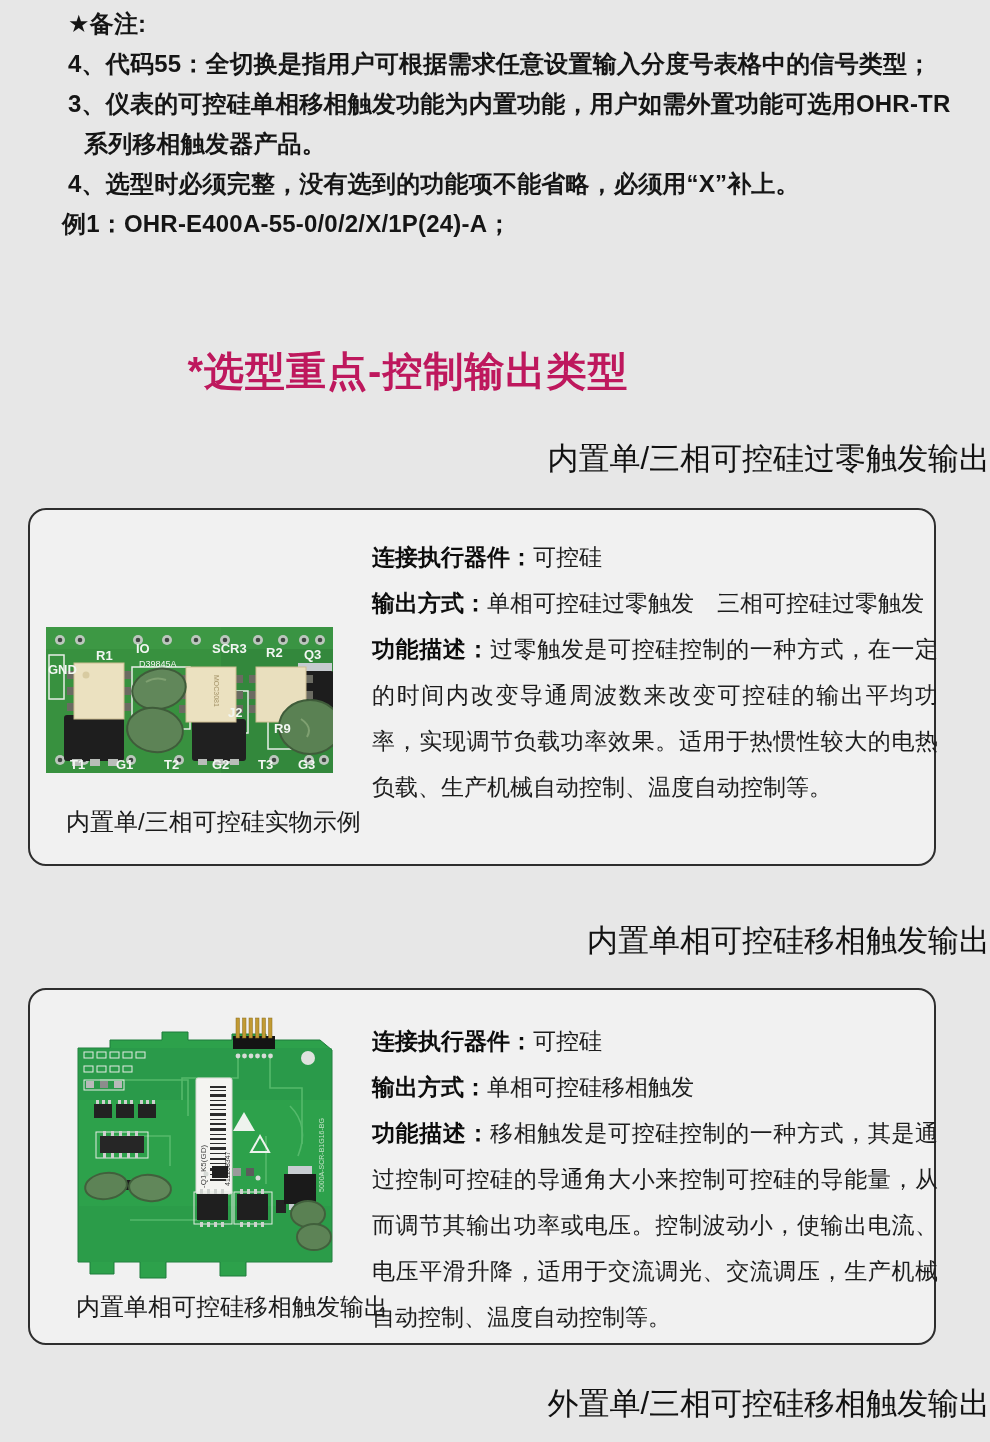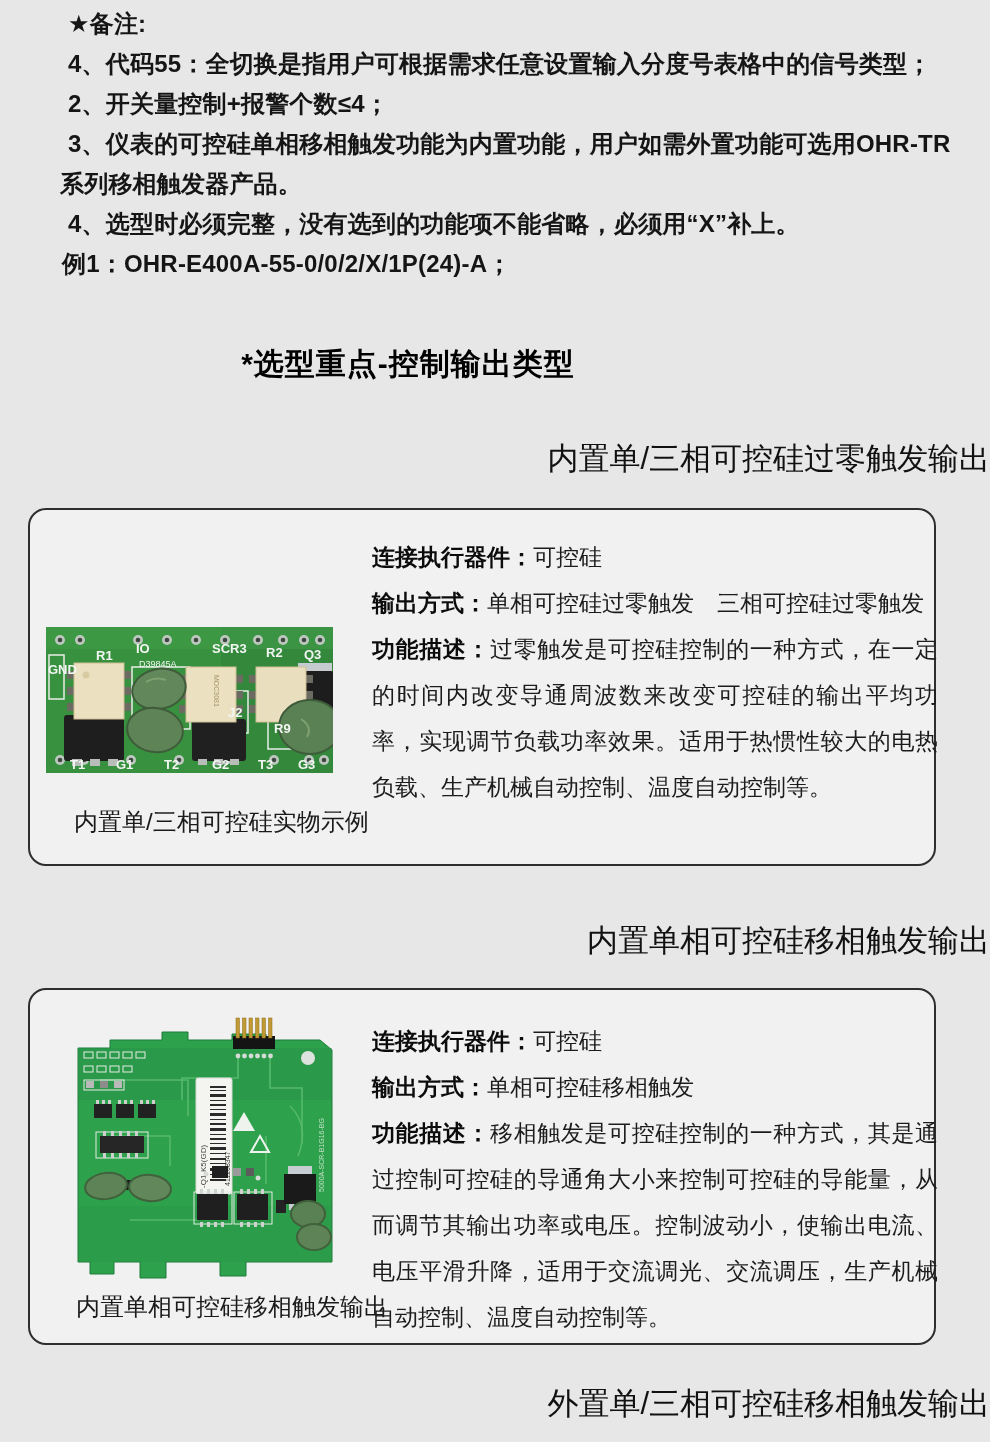--- a/index.html
+++ b/index.html
@@ -6,56 +6,55 @@
   html,body { margin:0; padding:0; background:#e7e7e7; }
   .page {
     position:relative; width:990px; height:1442px; margin:0 auto;
     background:#e7e7e7; overflow:hidden;
     font-family:"Liberation Sans","DejaVu Sans",sans-serif; color:#151515;
   }
   
   .notes { position:absolute; left:0; top:4px; width:990px; }
   .note-line { font-size:24px; font-weight:700; line-height:40px; padding-left:68px;
                letter-spacing:0.2px; white-space:nowrap; }
-  .note-line.flush   { padding-left:60px; }
+  .note-line.flush   { padding-left:84px; }
   .note-line.example { padding-left:62px; }
   
   .main-title { position:absolute; top:344px; left:0; width:816px; text-align:center;
-                font-size:30px; font-weight:900; letter-spacing:1px; color:#000000; }
+                font-size:40px; font-weight:900; letter-spacing:1px; color:#be185d; }
   .section-title { position:absolute; left:0; width:990px; text-align:right;
                    font-size:31px; font-weight:500; color:#111; }
   #sec1 { top:438px; }
   #sec2 { top:920px; }
   #sec3 { top:1383px; }
   
   .card { position:absolute; left:28px; width:908px; background:#f1f1f1;
           border:2px solid #2e2e2e; border-radius:18px; }
   #card1 { top:508px;  height:358px; }
   #card2 { top:988px;  height:357px; }
   .col-text { position:absolute; left:342px; top:24px; width:566px;
               font-size:23px; line-height:46px; text-align:justify; color:#1c1c1c; }
   .col-text .lbl { font-weight:700; color:#0c0c0c; }
   .col-text .keepspace { white-space:pre-wrap; }
   .pcb-caption { position:absolute; font-size:24px; font-weight:400; color:#1a1a1a; white-space:nowrap; }
-  #caption1 { left:36px; top:296px;margin-left:8px; }
+  #caption1 { left:36px; top:296px; }
   #caption2 { left:46px; top:301px; }
   .pcb-wrap1 { position:absolute; left:16px; top:117px; width:287px; height:146px; }
   .pcb-wrap2 { position:absolute; left:40px; top:26px;  width:268px; height:272px; }
   svg { display:block; }
   svg text { font-family:"Liberation Sans","DejaVu Sans",sans-serif; }
 </style>
 </head>
 <body>
 
 <div class="page">
 
   <div class="notes">
     <div class="note-line">★备注:</div>
     <div class="note-line">4、代码55：全切换是指用户可根据需求任意设置输入分度号表格中的信号类型；</div>
-    <div class="note-line">2、开关量控制+报警个数≤4；</div>
     <div class="note-line">3、仪表的可控硅单相移相触发功能为内置功能，用户如需外置功能可选用OHR-TR</div>
     <div class="note-line flush">系列移相触发器产品。</div>
     <div class="note-line">4、选型时必须完整，没有选到的功能项不能省略，必须用“X”补上。</div>
     <div class="note-line example">例1：OHR-E400A-55-0/0/2/X/1P(24)-A；</div>
   </div>
 
   <div class="main-title">*选型重点-控制输出类型</div>
   <div class="section-title" id="sec1">内置单/三相可控硅过零触发输出</div>
 
   <div class="card" id="card1">

